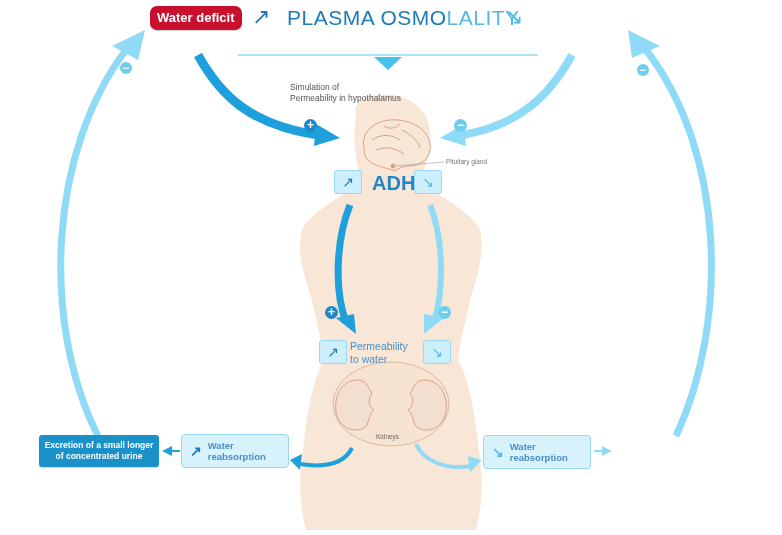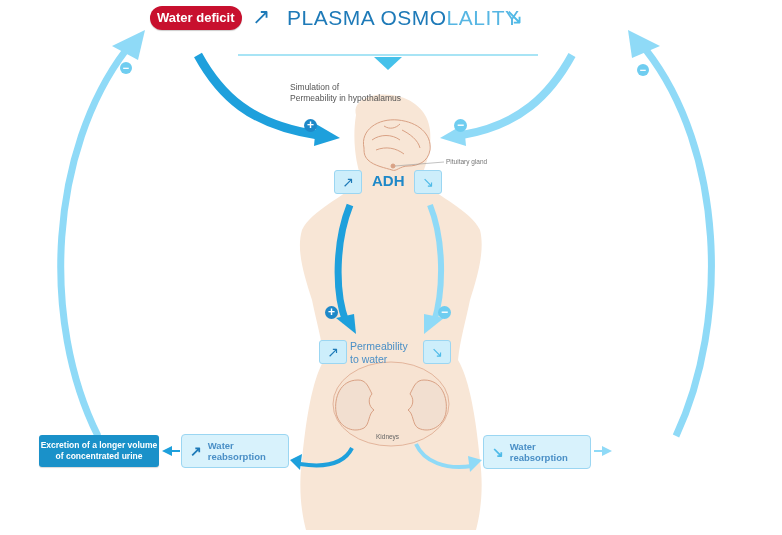--- a/index.html
+++ b/index.html
@@ -1,26 +1,26 @@
 <!DOCTYPE html>
 <html><head>
   <meta charset="utf-8">
   <style>
     html, body { margin:0; padding:0; background:#ffffff; }
     body { width:782px; height:535px; position:relative; overflow:hidden; font-family:"Liberation Sans", sans-serif; }
     #stage { position:absolute; left:0; top:0; width:782px; height:535px; }
     .abs { position:absolute; }
-    .red-box { background:#c8102e; color:#fff; font-weight:bold; font-size:13px; border-radius:12px; padding:0 7px; height:24px; line-height:24px; white-space:nowrap; box-shadow:0 1px 1px rgba(0,0,0,0.2); }
+    .red-box { background:#c8102e; color:#fff; font-weight:bold; font-size:13px; border-radius:7px; padding:0 7px; height:24px; line-height:24px; white-space:nowrap; box-shadow:0 1px 1px rgba(0,0,0,0.2); }
     .title { font-size:21px; letter-spacing:0.5px; white-space:nowrap; }
     .title .a { color:#1e7ab8; }
     .title .b { color:#57b6e3; }
     .arrow-glyph { font-size:22px; line-height:22px; }
     .small-label { font-size:8.5px; color:#555; text-align:left; line-height:11px; white-space:nowrap; }
     .tiny { font-size:6.5px; color:#777; white-space:nowrap; }
-    .adh { font-size:15px; color:#1e88c8; font-weight:bold; }
+    .adh { font-size:20px; color:#1e88c8; font-weight:bold; }
     .perm { font-size:10.5px; color:#4a8fc6; text-align:left; line-height:13px; font-weight:normal; }
     .sq { width:26px; height:22px; background:#cdeefb; border:1px solid #9bd6f2; border-radius:3px; display:flex; align-items:center; justify-content:center; color:#1e7ab8; font-size:14px; }
     .sq.light { color:#4fbbe8; }
     .dark-box { background:#1a91c9; color:#fff; font-weight:bold; font-size:8.5px; text-align:center; border-radius:3px; display:flex; align-items:center; justify-content:center; line-height:11px; box-shadow:0 1px 1px rgba(0,0,0,0.15); }
     .light-box { background:#d8f2fc; border:1px solid #9bd6f2; border-radius:4px; display:flex; align-items:center; color:#4a8fc6; font-size:9.5px; font-weight:bold; }
     .light-box .ic { color:#1e7ab8; font-size:14px; margin:0 6px 0 8px; }
     .light-box .ic.lt { color:#4fbbe8; }
     .kid-label { font-size:6.5px; color:#666; }
   </style>
 </head>
@@ -124,21 +124,21 @@
   <div class="abs perm" style="left:350px;top:340px;width:76px;">
     <div>Permeability</div>
     <div>to water</div>
   </div>
   <div class="abs sq light" style="left:423px;top:340px;">↘</div>
 
   <div class="abs kid-label" style="left:376px;top:433px;">Kidneys</div>
 
   <div class="abs dark-box" style="left:39px;top:435px;width:120px;height:32px;">
     <div>
-      <div>Excretion of a longer volume</div>
+      <div>Excretion of a small longer</div>
       <div>of concentrated urine</div>
     </div>
   </div>
   <div class="abs light-box" style="left:181px;top:434px;width:106px;height:32px;">
     <span class="ic">↗</span>
     <span>Water reabsorption</span>
   </div>
   <div class="abs" style="left:120px;top:62px;width:12px;height:12px;border-radius:50%;background:#6fcdf0;color:#fff;font-size:11px;font-weight:bold;line-height:12px;text-align:center;">−</div>
 
   <div class="abs light-box" style="left:483px;top:435px;width:106px;height:32px;">

